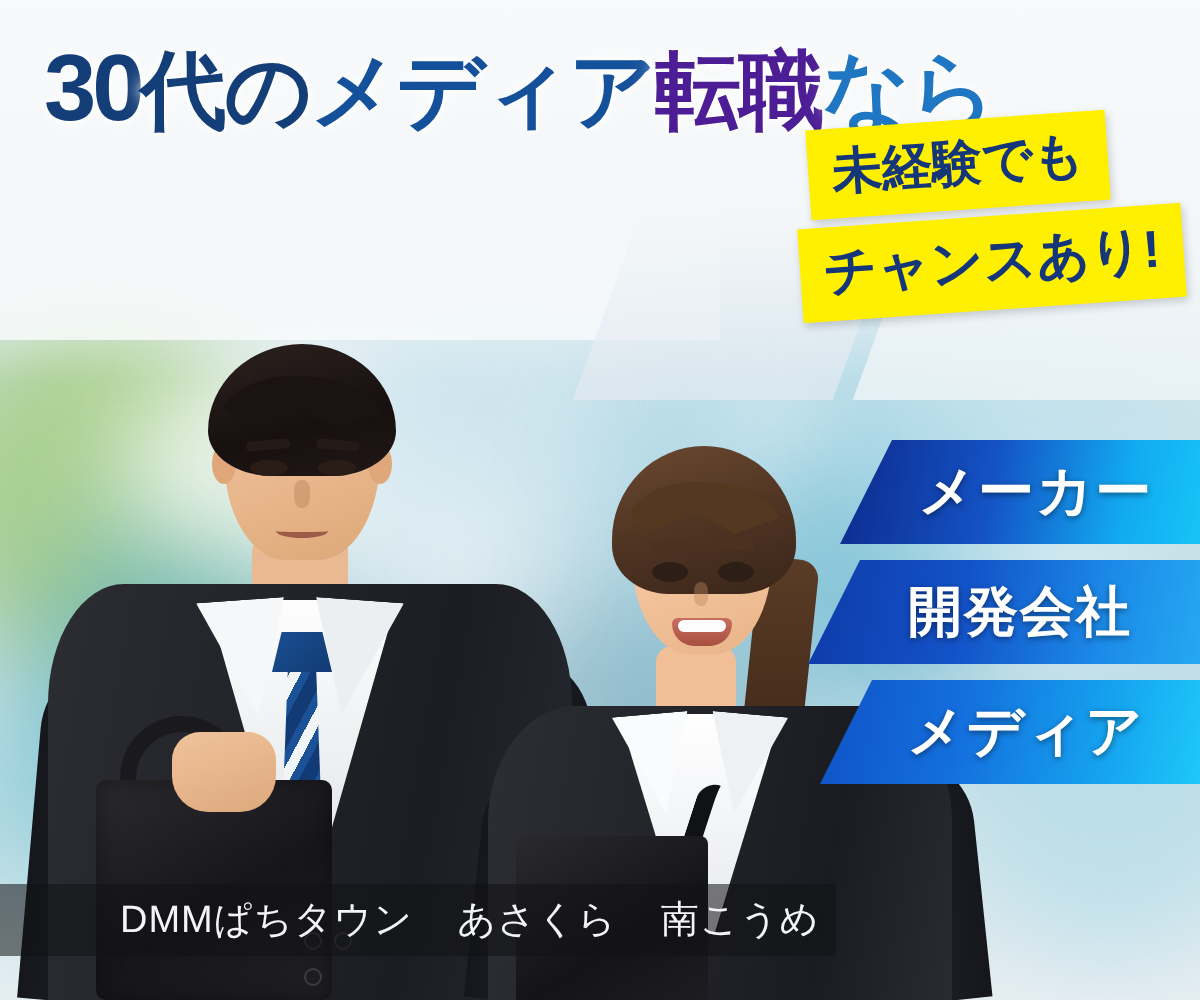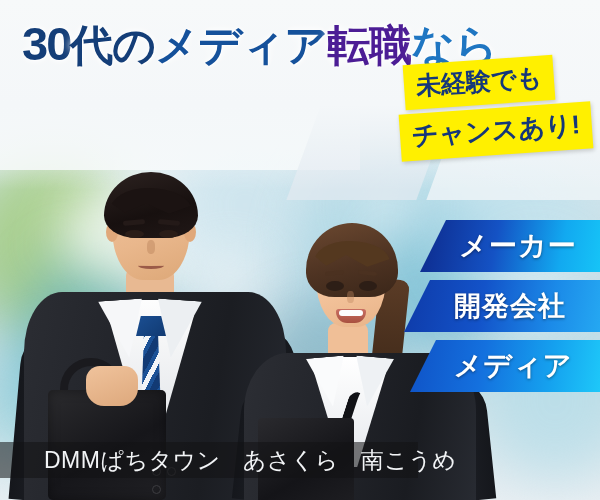--- a/index.html
+++ b/index.html
@@ -252,21 +252,21 @@
   .cat.c4{ width:160px; margin-left:45px; background:linear-gradient(100deg,#7a12d4 0%,#5a22e2 38%,#3356ec 74%,#2f78f2 100%); }
   .cat.c5{ width:190px; margin-left:15px; background:linear-gradient(100deg,#0f52c6 0%,#1470de 38%,#15a2ef 74%,#1ec8f9 100%); }
 
   
   .credit{
     position:absolute; left:0; bottom:22px; width:418px; height:36px;
     background:rgba(18,18,20,.55);
     display:flex; align-items:center;
   }
   .credit .txt{
-    color:#f2f4f6; font-size:23px; padding-left:44px; letter-spacing:.5px; white-space:nowrap;
+    color:#f2f4f6; font-size:19px; padding-left:60px; letter-spacing:.5px; white-space:nowrap;
   }
   .credit .gap{ display:inline-block; width:22px; }
 </style>
 </head>
 <body>
 
 <div class="banner">
 
   <div class="bg">
     <div class="bg-base"></div>

